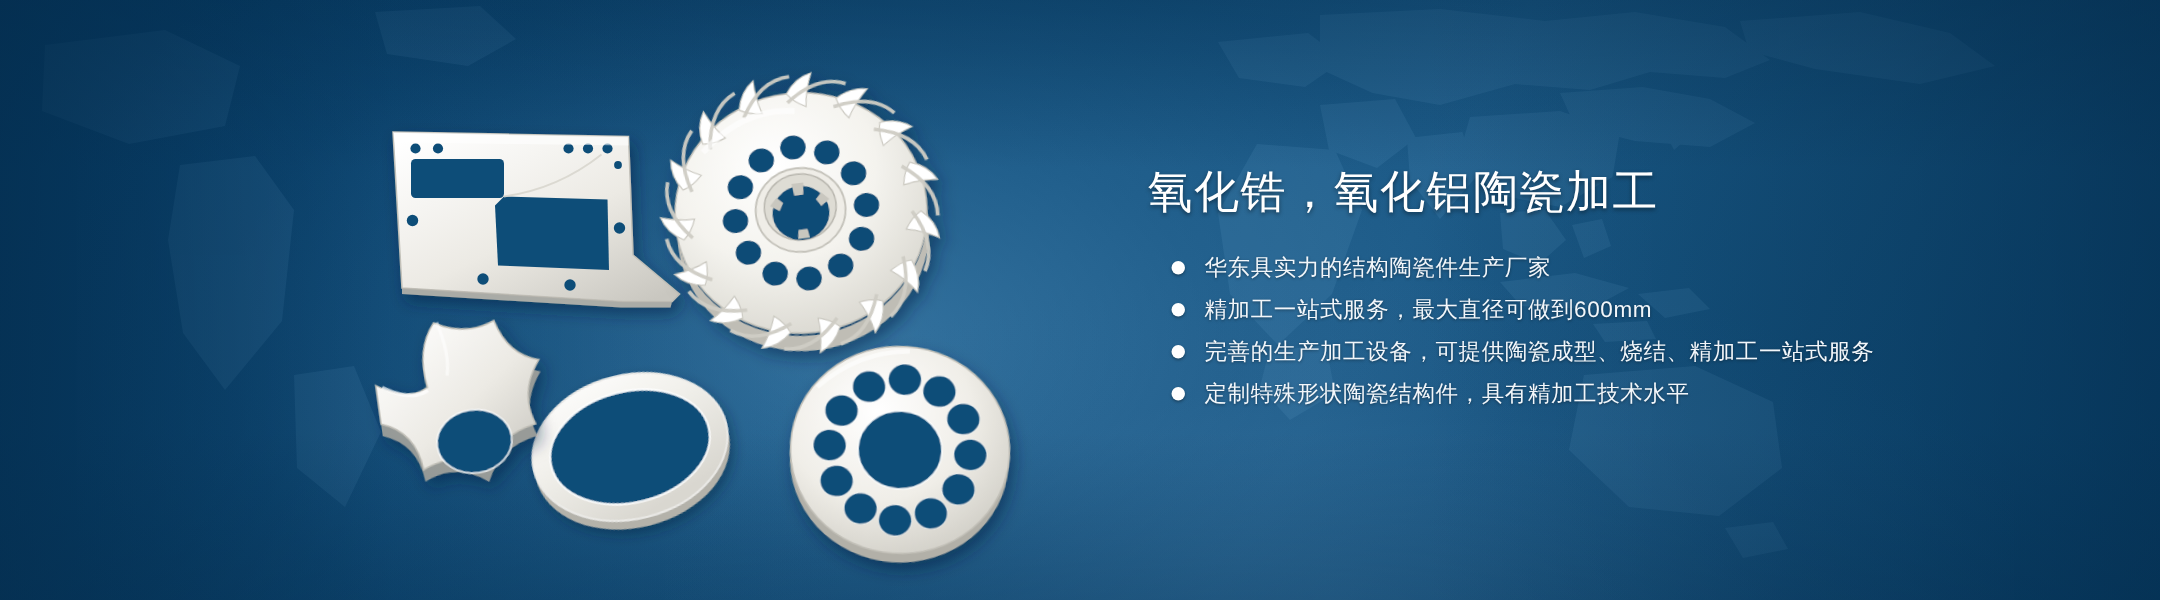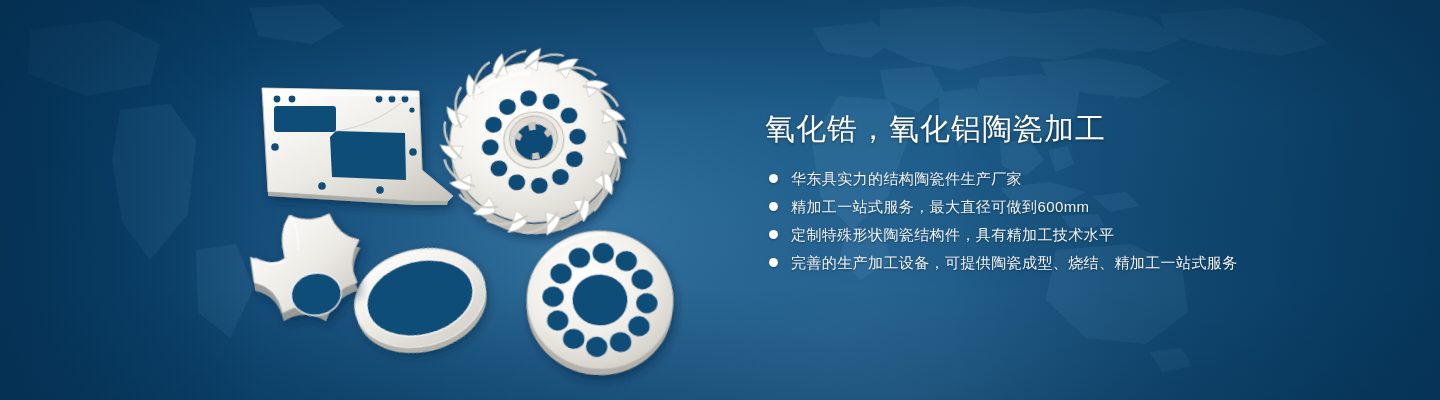--- a/index.html
+++ b/index.html
@@ -82,21 +82,21 @@
     font-size: 30px;
     line-height: 1.15;
     letter-spacing: 1px;
     font-weight: normal;
     margin: 0 0 22px 0;
     text-shadow: 0 1px 3px rgba(0,0,0,0.45);
     white-space: nowrap;
   }
   .bullets {
     list-style: none;
-    margin: 4px;
+    margin: 16px;
     padding: 0;
   }
   .bullet-row {
     display: flex;
     align-items: center;
     margin-bottom: 9px;
     height: 19px;
   }
   .bullet-dot {
     width: 9px;
@@ -390,22 +390,22 @@
       <li class="bullet-row">
         <span class="bullet-dot"></span>
         <span class="bullet-text">华东具实力的结构陶瓷件生产厂家</span>
       </li>
       <li class="bullet-row">
         <span class="bullet-dot"></span>
         <span class="bullet-text">精加工一站式服务，最大直径可做到600mm</span>
       </li>
       <li class="bullet-row">
         <span class="bullet-dot"></span>
-        <span class="bullet-text">定制特殊形状陶瓷结构件，具有精加工技术水平</span>
+        <span class="bullet-text">完善的生产加工设备，可提供陶瓷成型、烧结、精加工一站式服务</span>
       </li>
       <li class="bullet-row">
         <span class="bullet-dot"></span>
-        <span class="bullet-text">完善的生产加工设备，可提供陶瓷成型、烧结、精加工一站式服务</span>
+        <span class="bullet-text">定制特殊形状陶瓷结构件，具有精加工技术水平</span>
       </li>
     </ul>
   </div>
 
 </div>
 
 </body></html>

